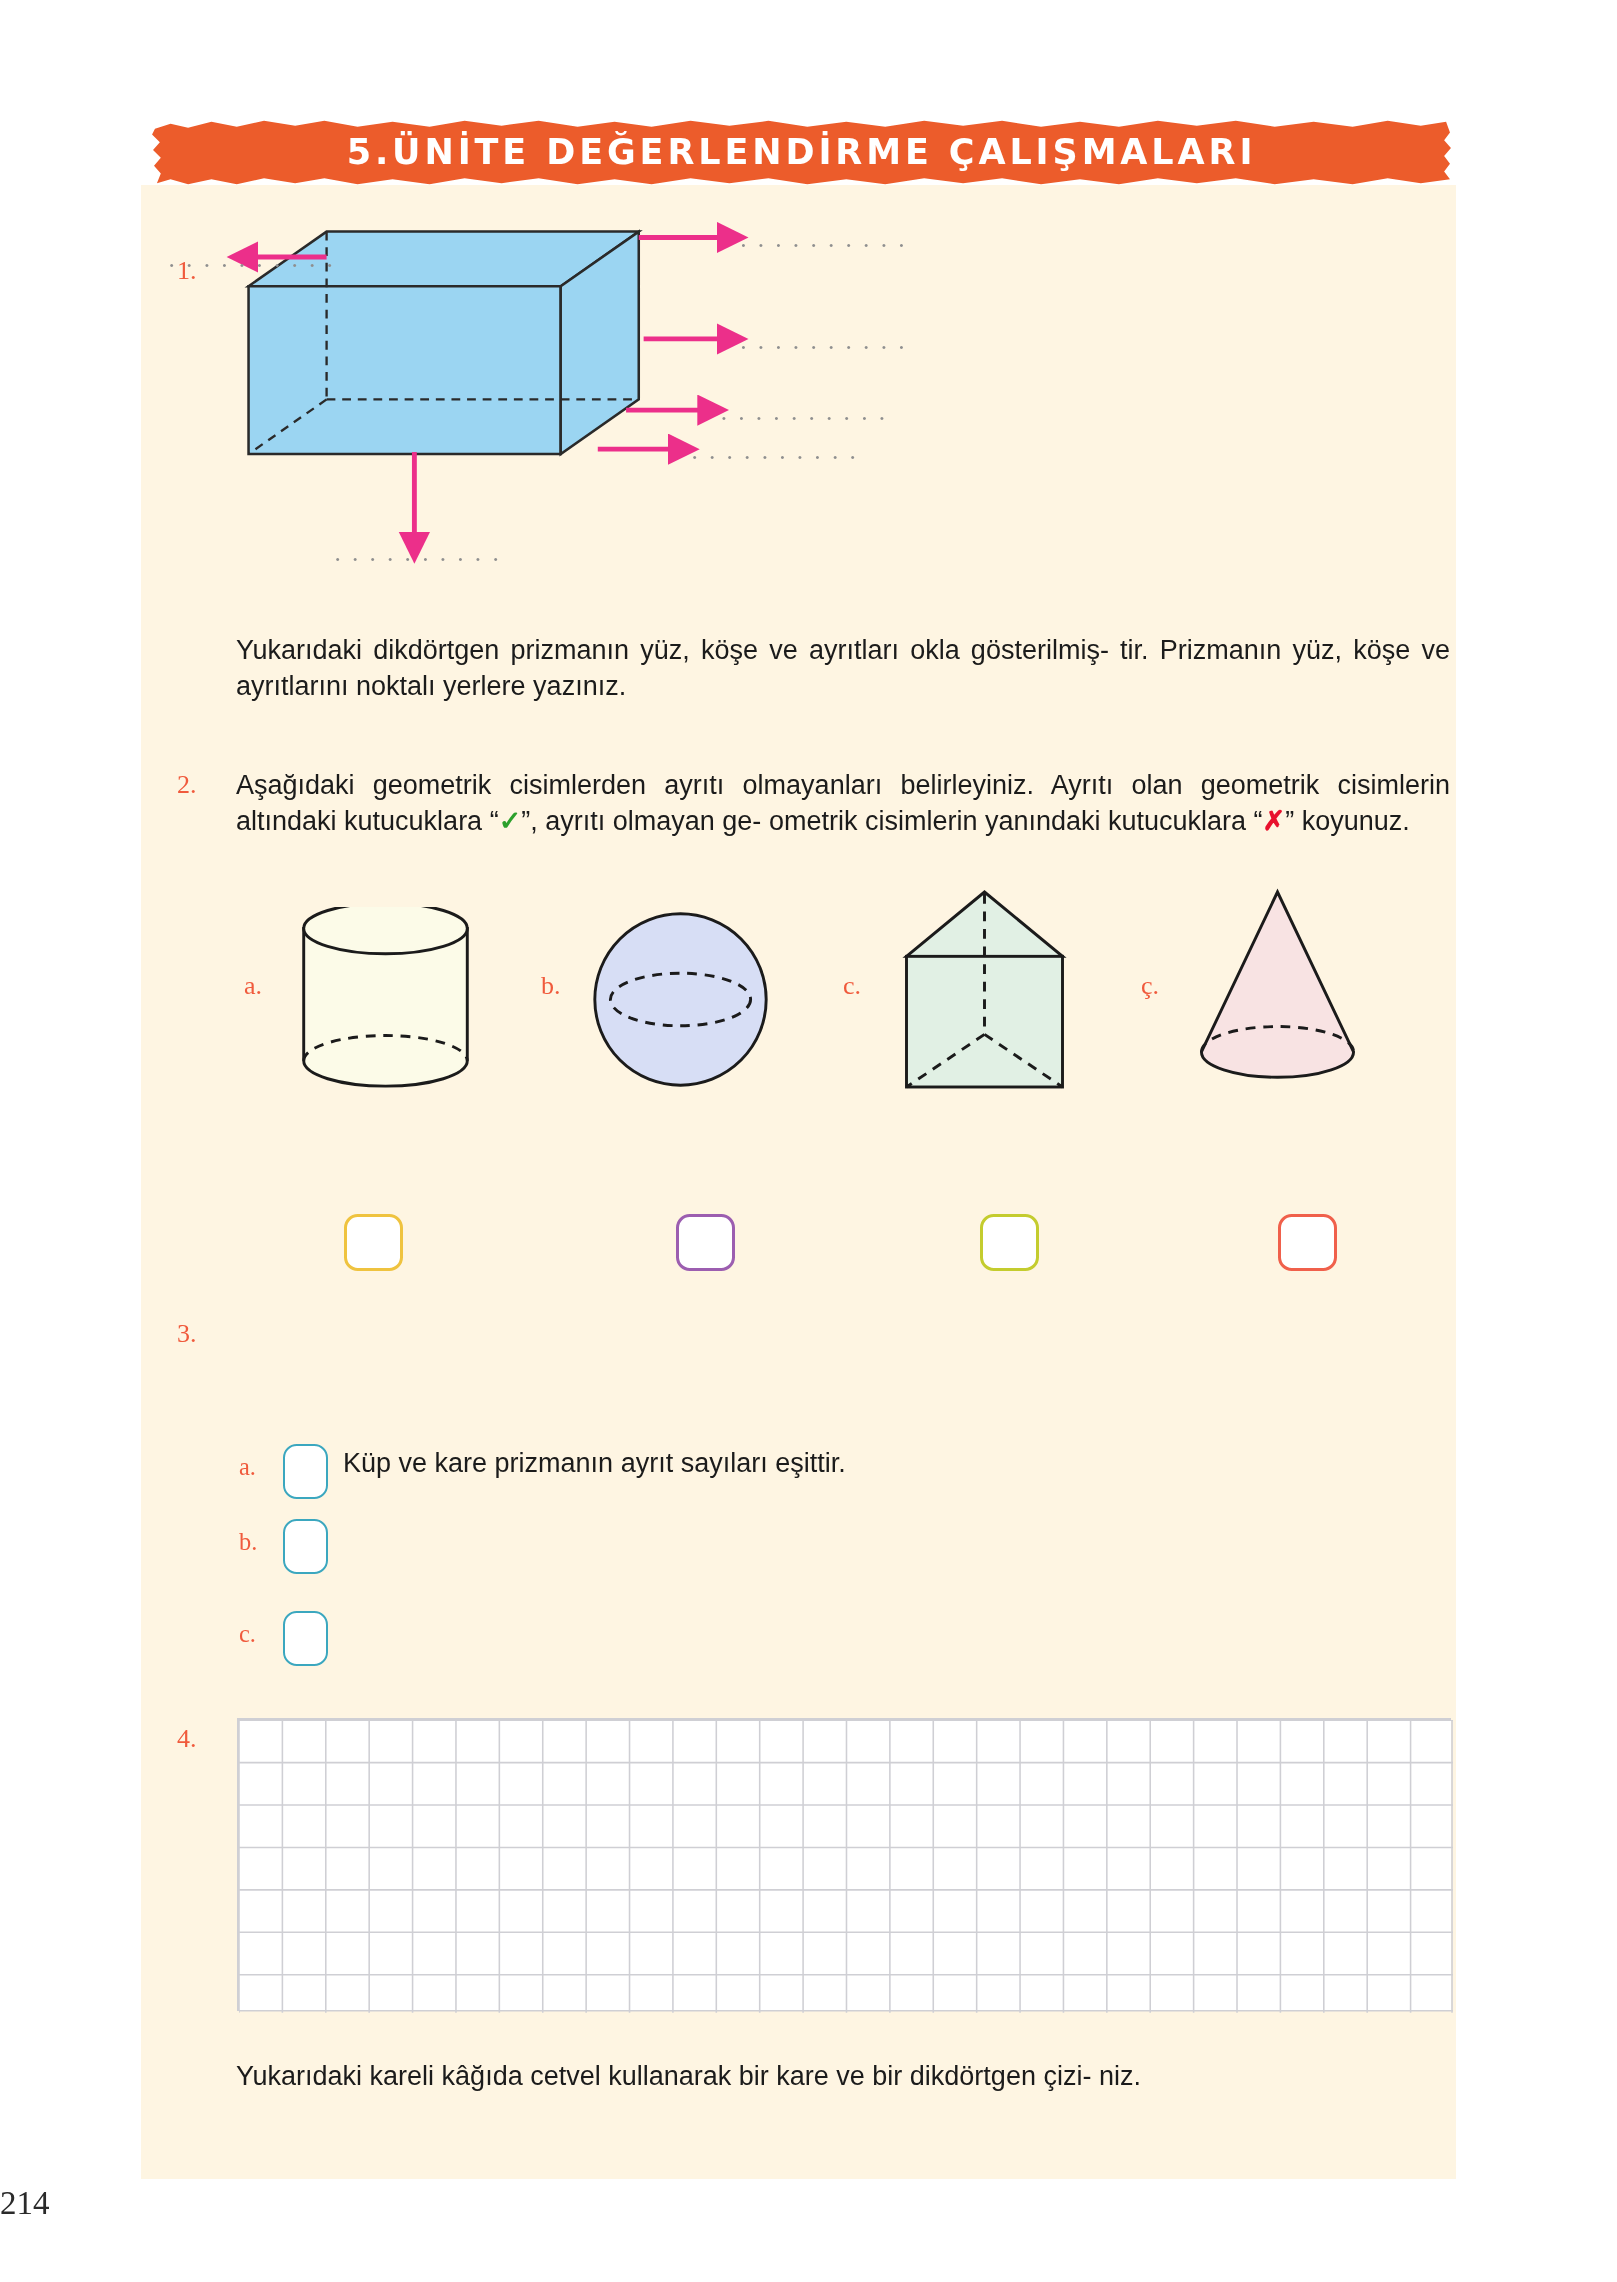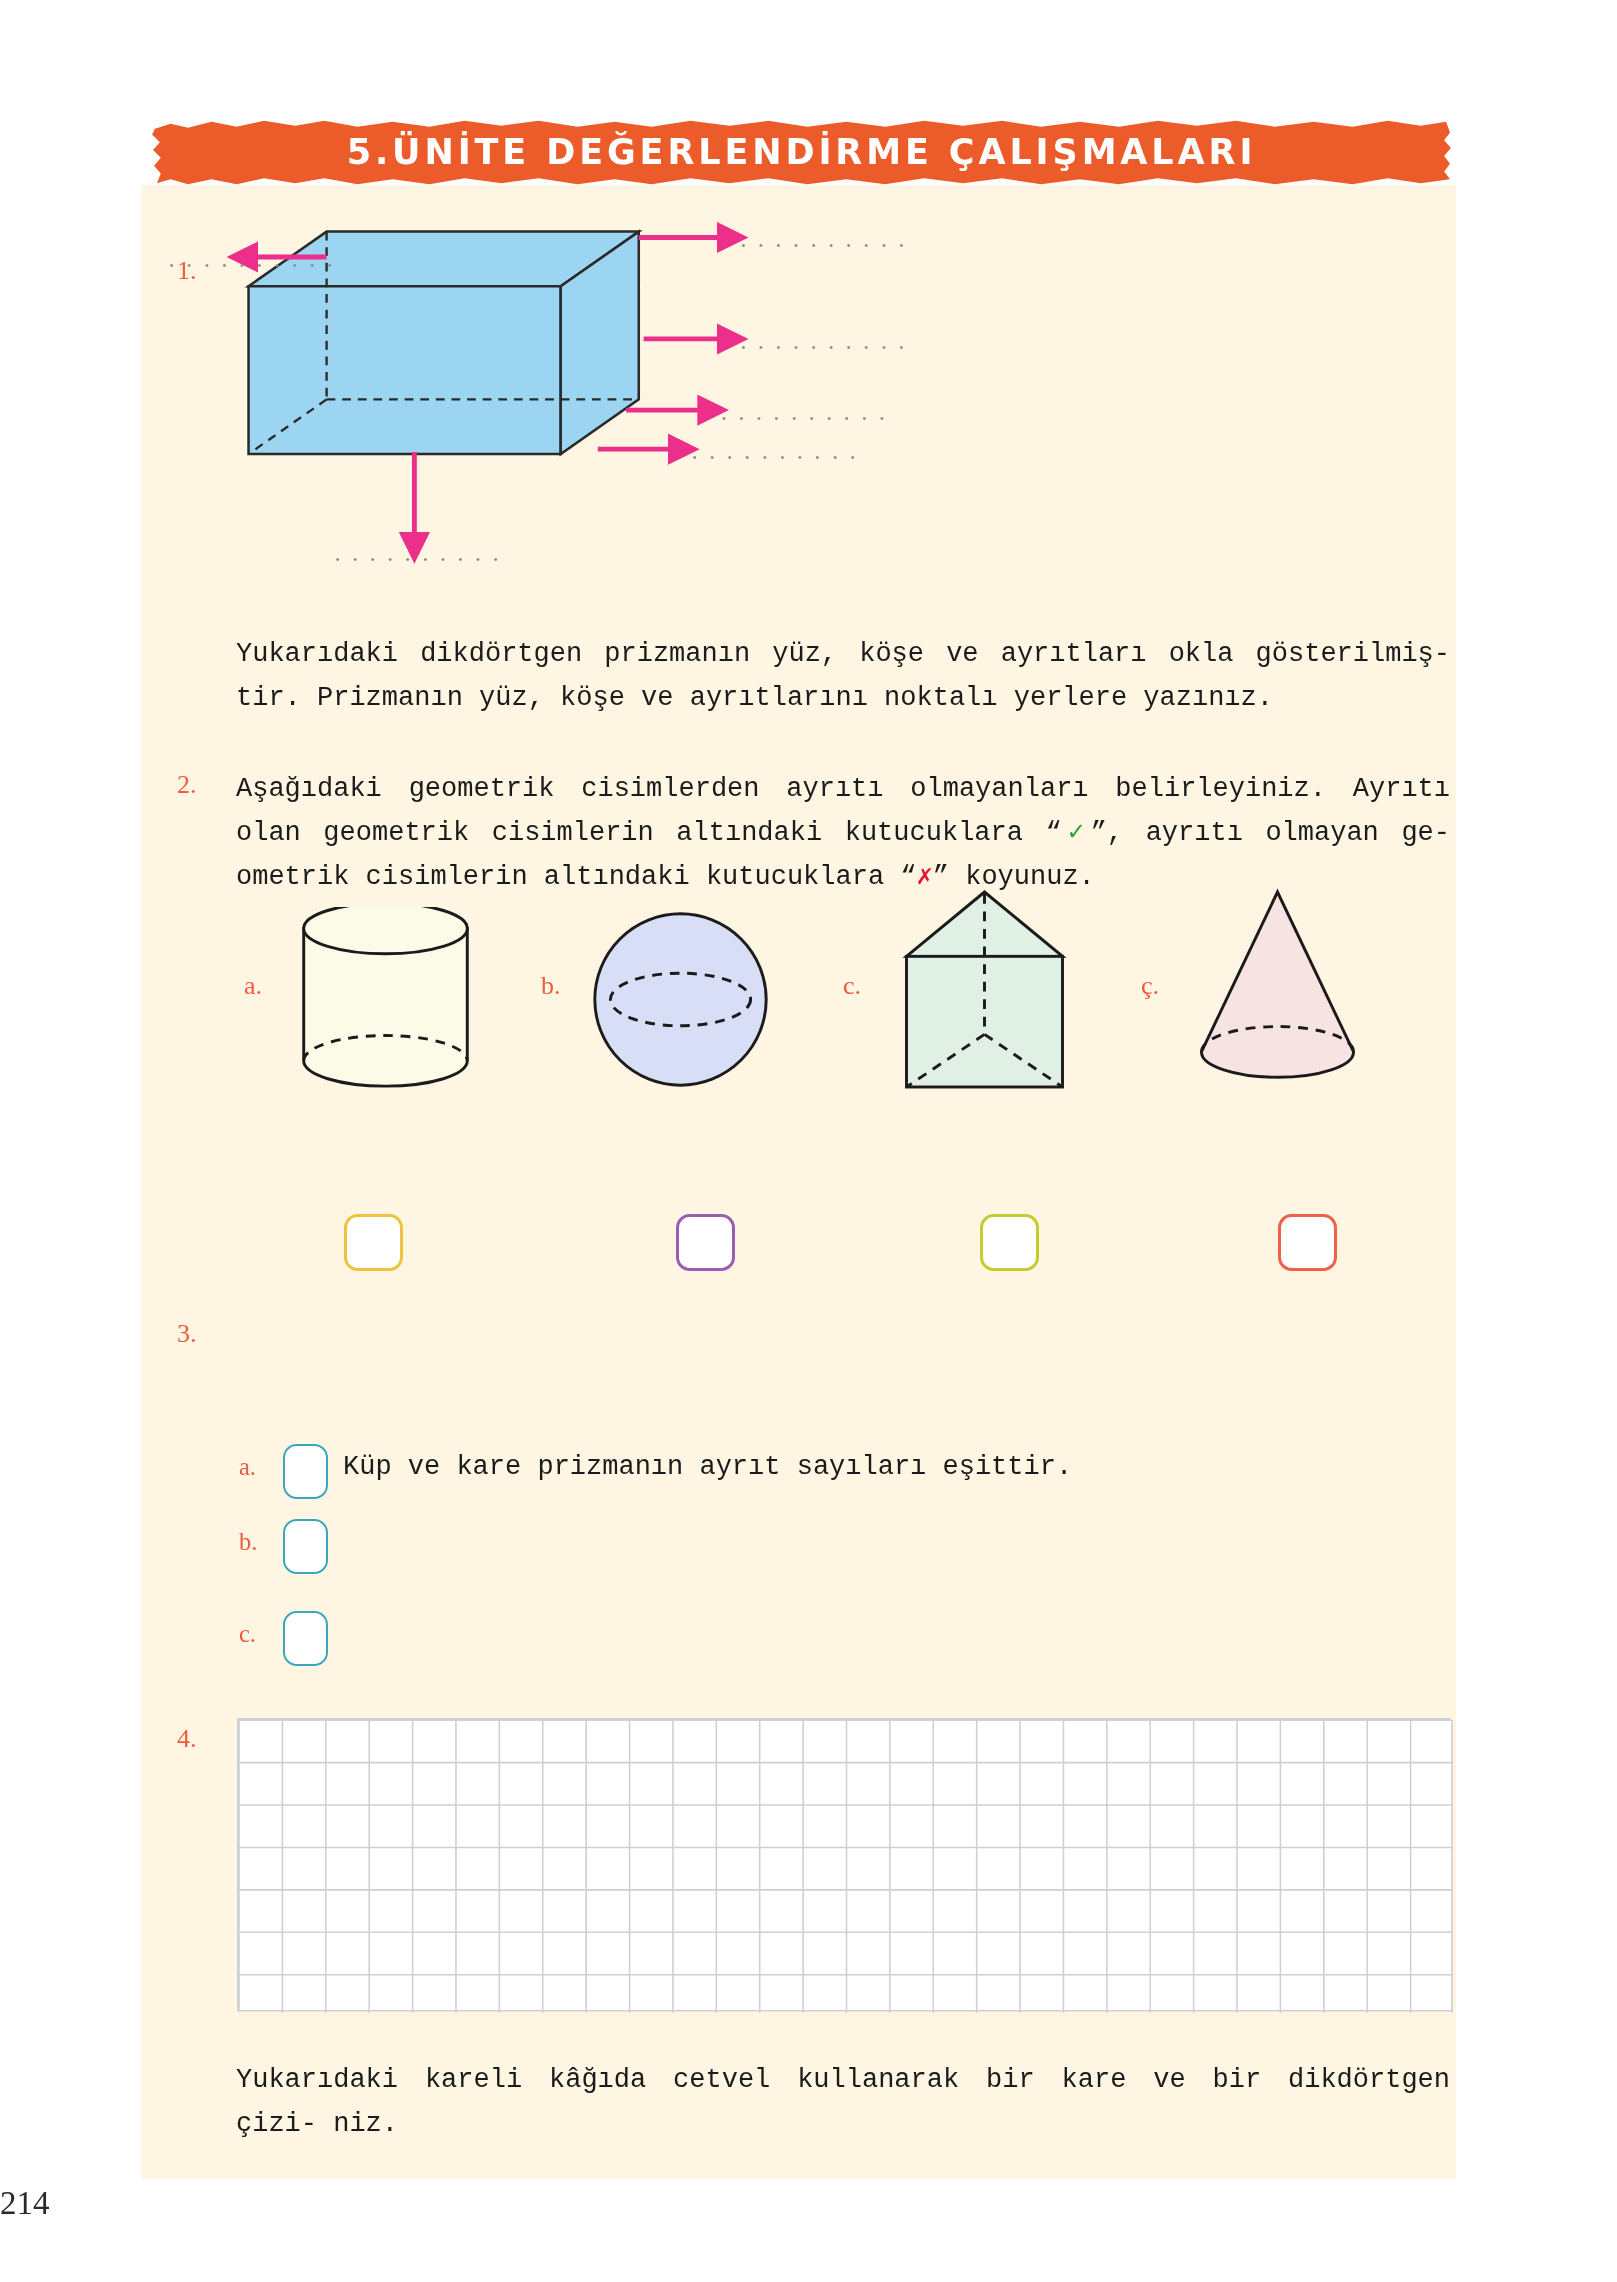--- a/index.html
+++ b/index.html
@@ -48,24 +48,24 @@
   
   .qnum {
     position: absolute;
     color: #F05A3C;
     font-size: 26px;
     font-family: "Liberation Serif", serif;
   }
   .qtext {
     position: absolute;
     font-size: 27px;
-    line-height: 44px;
+    line-height: 36px;
     color: #1b1b1b;
     text-align: justify;
-    font-family: Liberation Mono, monospace;
+    font-family: Liberation Sans, sans-serif;
   }
   .qtext.nojust { text-align: left; }
 
   
   .fig1 { position: absolute; left: 151px; top: 210px; width: 956px; height: 410px; }
 
   
   .shapes-row { position: absolute; left: 151px; top: 907px; width: 1297px; height: 293px; }
   .shape-label {
     position: absolute;
@@ -186,21 +186,21 @@
   <div class="qtext" style="left:236px; top:632px; width:1214px;">
     <span>Yukarıdaki dikdörtgen prizmanın yüz, köşe ve ayrıtları okla gösterilmiş-</span>
     <span>tir. Prizmanın yüz, köşe ve ayrıtlarını noktalı yerlere yazınız.</span>
   </div>
 
   <div class="qnum" style="left:177px; top:770px;">2.</div>
 
   <div class="qtext" style="left:236px; top:767px; width:1214px;">
     <span>Aşağıdaki geometrik cisimlerden ayrıtı olmayanları belirleyiniz. Ayrıtı</span>
     <span>olan geometrik cisimlerin altındaki kutucuklara “</span><span class="check-g">✓</span><span>”, ayrıtı olmayan ge-</span>
-    <span>ometrik cisimlerin altındaki kutucuklara “</span><span class="cross-r">✗</span><span>” koyunuz.</span>
+    <span>ometrik cisimlerin yanındaki kutucuklara “</span><span class="cross-r">✗</span><span>” koyunuz.</span>
   </div>
 
   <div class="shapes-row">
 
     <div class="shape-label" style="left:93px; top:64px;">a.</div>
     <svg style="position:absolute; left:137px; top:0;" width="195" height="185" viewBox="0 0 200 190">
       <path d="M16,22 L16,158 A84,26 0 0 0 184,158 L184,22 Z" fill="#FCFBE8" stroke="#1b1b1b" stroke-width="3"></path>
       <ellipse cx="100" cy="22" rx="84" ry="26" fill="#FCFBE8" stroke="#1b1b1b" stroke-width="3"></ellipse>
       <path d="M16,158 A84,26 0 0 1 184,158" fill="none" stroke="#1b1b1b" stroke-width="3" stroke-dasharray="10,8"></path>
     </svg>

